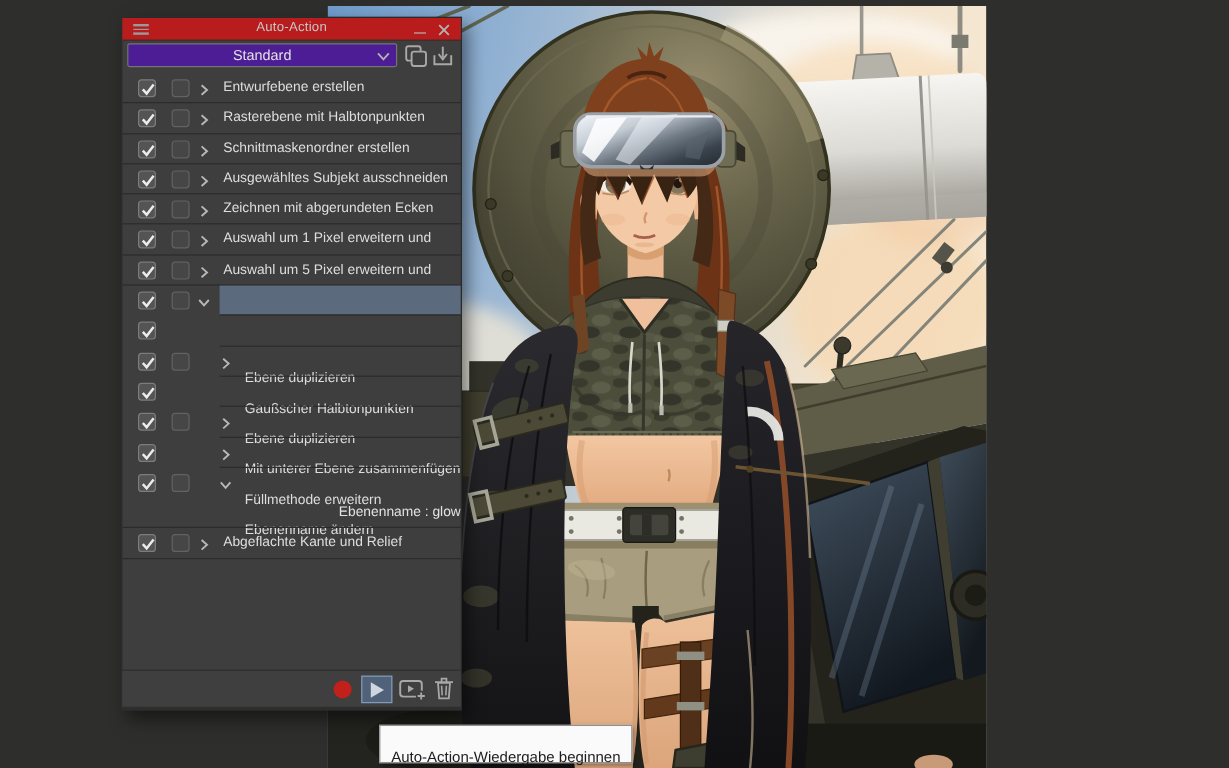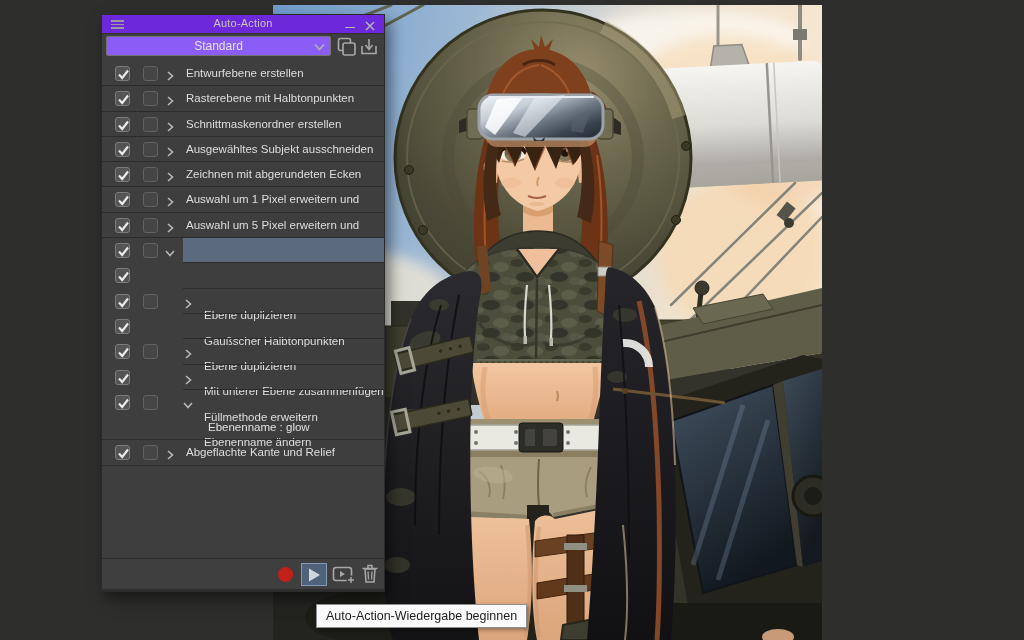--- a/index.html
+++ b/index.html
@@ -5,32 +5,32 @@
   html,body{margin:0;padding:0;background:#222;}
   #stage{position:relative;width:1024px;height:640px;overflow:hidden;
          background:#2e2e2d;font-family:"Liberation Sans",sans-serif;
          -webkit-font-smoothing:antialiased;}
   
   #canvas{position:absolute;left:273px;top:5px;width:549px;height:635px;display:block;}
   
   #panel{position:absolute;left:101px;top:14px;width:284px;height:578px;
          background:#3e3e3e;border:1px solid #2a2a2a;box-sizing:border-box;
          box-shadow:5px 7px 14px rgba(0,0,0,.5);color:#d6d6d6;}
-  #titlebar{position:absolute;left:0;top:0;right:0;height:18px;background:#6d28d9;
+  #titlebar{position:absolute;left:0;top:0;right:0;height:18px;background:#b91c1c;
             border-bottom:1px solid #303030;}
   #titlebar .title{position:absolute;left:0;right:0;top:2px;text-align:center;
             font-size:11px;color:#c6c6c6;letter-spacing:.2px;}
   #hamburger{position:absolute;left:9px;top:5px;width:13px;height:9px;cursor:pointer;}
   #hamburger i{display:block;height:1.5px;background:#9a9a9a;margin-bottom:2px;}
   #win-min{position:absolute;right:28px;top:3px;width:12px;height:12px;}
   #win-min i{position:absolute;left:1px;right:1px;bottom:2px;height:1.5px;background:#b5b5b5;}
   #win-close{position:absolute;right:8px;top:3px;width:12px;height:12px;}
   
   #presetbar{position:absolute;left:0;top:19px;right:0;height:27px;}
-  #preset-dd{position:absolute;left:4px;top:2px;width:225px;height:20px;background:#8b5cf6;
+  #preset-dd{position:absolute;left:4px;top:2px;width:225px;height:20px;background:#4c1d95;
              border:1px solid #747474;border-radius:2px;box-sizing:border-box;
              font-size:12px;line-height:18px;color:#e2e2e2;text-align:center;cursor:pointer;}
   #preset-dd svg{position:absolute;right:5px;top:6px;}
   .hdr-btn{position:absolute;top:2px;width:22px;height:21px;cursor:pointer;}
   #btn-copyset{right:26px;}
   #btn-import{right:3px;}
   
   #action-list{position:absolute;left:0;top:46px;right:0;height:406px;overflow:hidden;}
   .row{position:relative;height:25.31px;box-sizing:border-box;cursor:pointer;}
   .row .sep{position:absolute;bottom:0;right:0;height:1px;background:#2b2b2b;}
@@ -41,36 +41,36 @@
   .cb1{left:13px;background:#545454;border:1px solid #7c7c7c;}
   .cb2{left:41px;background:#464646;border:1px solid #626262;}
   .cb svg{position:absolute;left:0px;top:1px;}
   .exp{position:absolute;top:7px;width:12px;height:12px;}
   .lvl0 .exp{left:62px;}
   .lvl1 .exp{left:80px;}
   .lbl{position:absolute;top:0;right:0;line-height:25.3px;font-size:11.5px;color:#dedede;
        white-space:nowrap;overflow:hidden;}
   .lvl0 .lbl{left:84px;}
   .lvl1 .lbl{left:102px;margin-top:40px;}
-  .lvl2 .lbl{left:106px;color:#e2e2e2;}
+  .lvl2 .lbl{left:106px;color:#e2e2e2;text-align:right;}
   
   #footer{position:absolute;left:0;bottom:2px;right:0;height:30px;background:#3f3f3f;
           border-top:1px solid #2d2d2d;}
   #panel .bottomstrip{position:absolute;left:0;bottom:0;right:0;height:2px;background:#2e2e2e;}
   #rec-btn{position:absolute;right:91px;top:8px;width:15px;height:15px;border-radius:50%;
            background:#c2201a;cursor:pointer;}
   #play-btn{position:absolute;right:57px;top:4px;width:26px;height:23px;background:#50627a;
             border:1px solid #8499b3;box-sizing:border-box;cursor:pointer;}
   #play-btn svg{position:absolute;left:6px;top:4px;}
   #add-btn{position:absolute;right:27px;top:5px;width:25px;height:21px;cursor:pointer;}
   #del-btn{position:absolute;right:5px;top:4px;width:18px;height:21px;cursor:pointer;}
   
   #tooltip{position:absolute;left:316px;top:604px;height:24px;line-height:22px;
            background:#fafafa;border:1px solid #8f8f8f;box-sizing:border-box;
-           padding:0 9px;font-size:12.5px;color:#1c1c1c;white-space:nowrap;
+           padding:15px 9px;font-size:12.5px;color:#1c1c1c;white-space:nowrap;
            box-shadow:2px 2px 4px rgba(0,0,0,.35);}
 </style>
 </head>
 <body>
 
 <div id="stage">
 
   <svg id="canvas" viewBox="0 0 549 635" preserveAspectRatio="none">
     <defs>
       <linearGradient id="sky" x1="0" y1="0" x2="1" y2="0.25">

